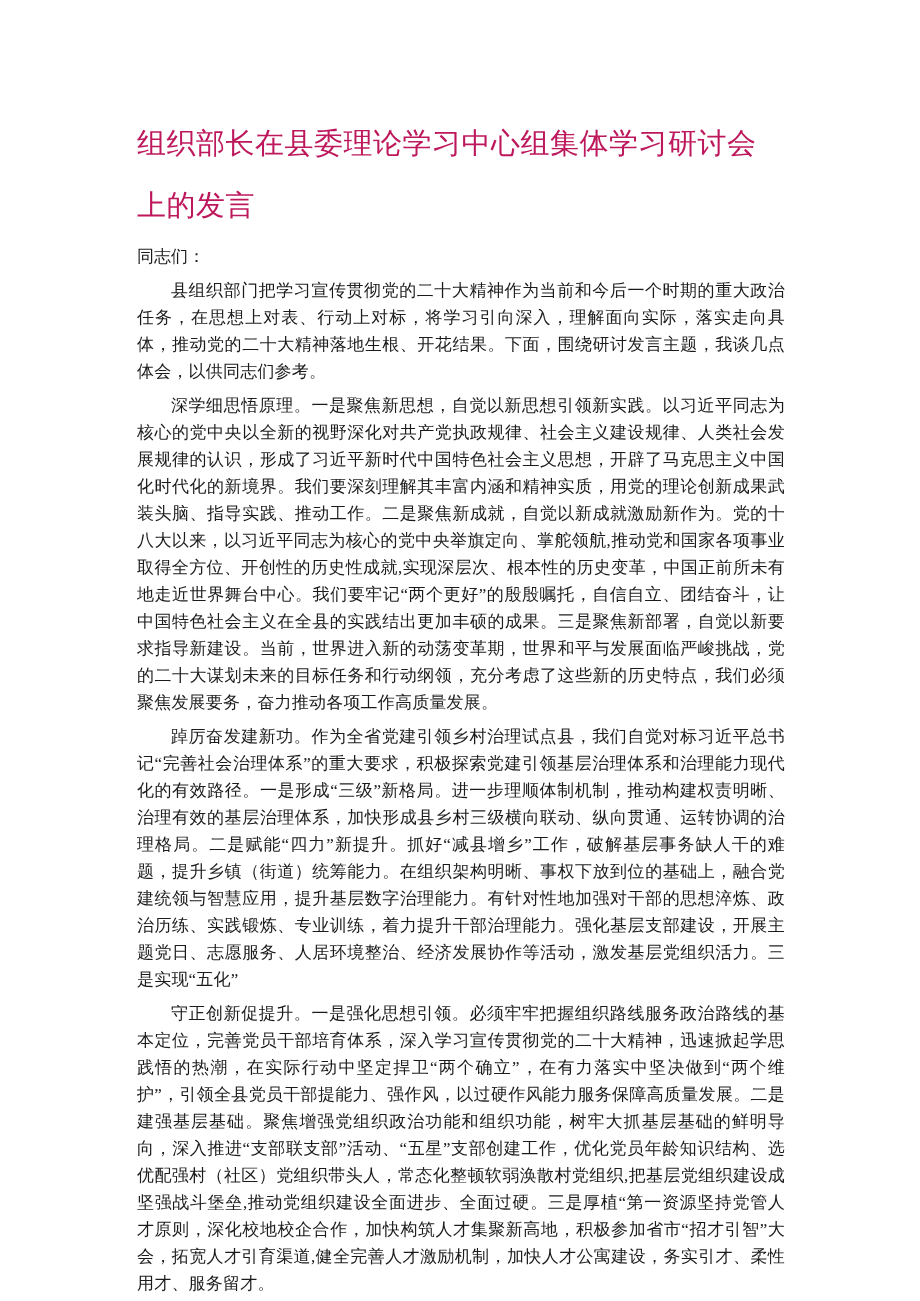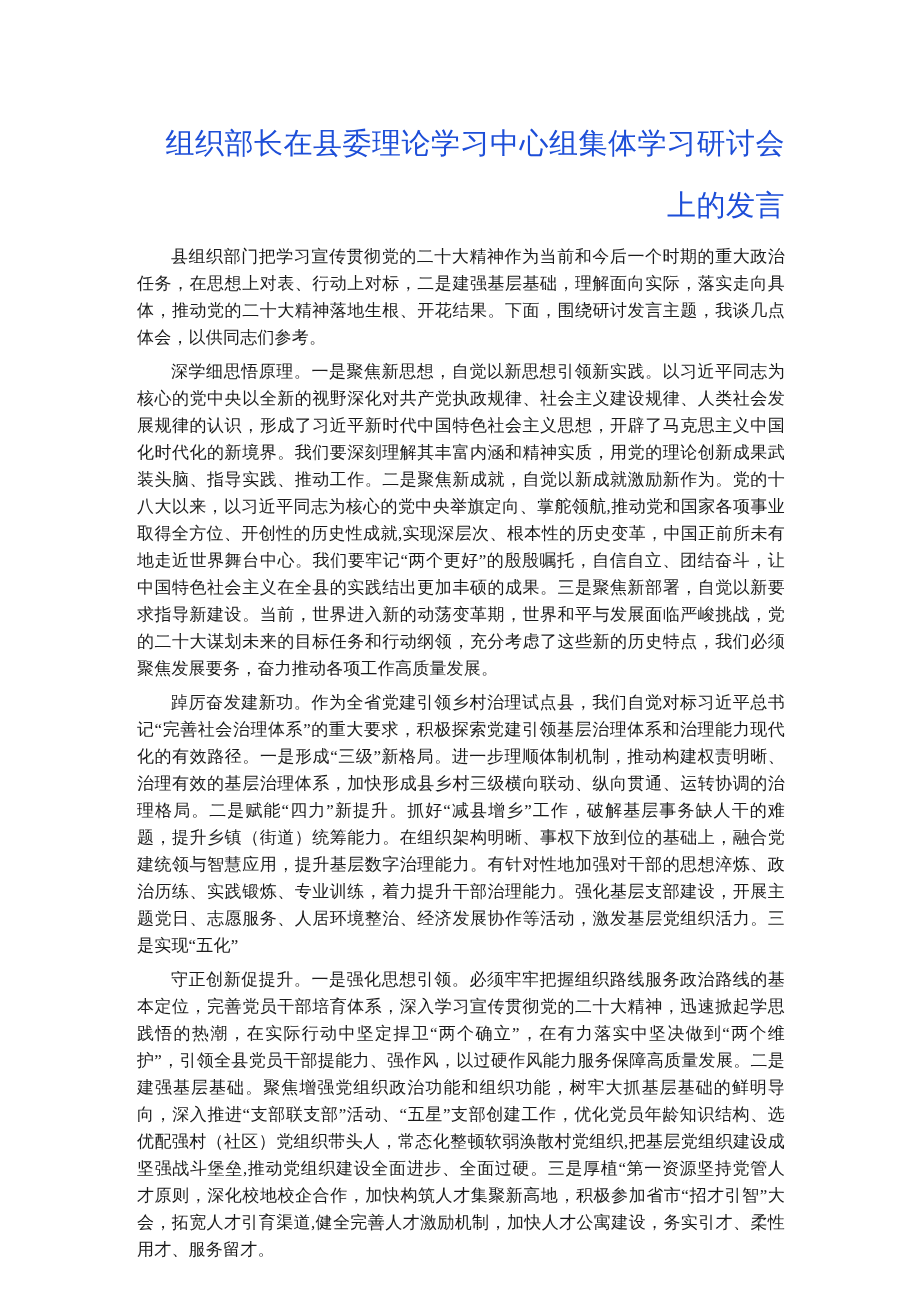--- a/index.html
+++ b/index.html
@@ -15,22 +15,22 @@
     background: #ffffff;
     color: #1b1b1b;
     padding: 112px 135px 0 137px;
     overflow: hidden;
   }
   .doc-title {
     font-size: 29px;
     line-height: 62px;
     font-weight: normal;
     letter-spacing: 0.5px;
-    color: #1d4ed8;
-    text-align: right;
+    color: #be185d;
+    text-align: left;
   }
   .salutation {
     margin-top: 7px;
     font-size: 17px;
     line-height: 27px;
   }
   .body-text p {
     font-size: 17px;
     line-height: 27px;
     text-align: justify;
@@ -39,20 +39,21 @@
     letter-spacing: 0.2px;
     word-break: break-all;
   }
 </style>
 </head>
 <body>
 
 <div class="page">
   <h1 class="doc-title">组织部长在县委理论学习中心组集体学习研讨会上的发言</h1>
 
+  <div class="salutation">同志们：</div>
 
   <div class="body-text">
-    <p>县组织部门把学习宣传贯彻党的二十大精神作为当前和今后一个时期的重大政治任务，在思想上对表、行动上对标，二是建强基层基础，理解面向实际，落实走向具体，推动党的二十大精神落地生根、开花结果。下面，围绕研讨发言主题，我谈几点体会，以供同志们参考。</p>
+    <p>县组织部门把学习宣传贯彻党的二十大精神作为当前和今后一个时期的重大政治任务，在思想上对表、行动上对标，将学习引向深入，理解面向实际，落实走向具体，推动党的二十大精神落地生根、开花结果。下面，围绕研讨发言主题，我谈几点体会，以供同志们参考。</p>
     <p>深学细思悟原理。一是聚焦新思想，自觉以新思想引领新实践。以习近平同志为核心的党中央以全新的视野深化对共产党执政规律、社会主义建设规律、人类社会发展规律的认识，形成了习近平新时代中国特色社会主义思想，开辟了马克思主义中国化时代化的新境界。我们要深刻理解其丰富内涵和精神实质，用党的理论创新成果武装头脑、指导实践、推动工作。二是聚焦新成就，自觉以新成就激励新作为。党的十八大以来，以习近平同志为核心的党中央举旗定向、掌舵领航,推动党和国家各项事业取得全方位、开创性的历史性成就,实现深层次、根本性的历史变革，中国正前所未有地走近世界舞台中心。我们要牢记“两个更好”的殷殷嘱托，自信自立、团结奋斗，让中国特色社会主义在全县的实践结出更加丰硕的成果。三是聚焦新部署，自觉以新要求指导新建设。当前，世界进入新的动荡变革期，世界和平与发展面临严峻挑战，党的二十大谋划未来的目标任务和行动纲领，充分考虑了这些新的历史特点，我们必须聚焦发展要务，奋力推动各项工作高质量发展。</p>
     <p>踔厉奋发建新功。作为全省党建引领乡村治理试点县，我们自觉对标习近平总书记“完善社会治理体系”的重大要求，积极探索党建引领基层治理体系和治理能力现代化的有效路径。一是形成“三级”新格局。进一步理顺体制机制，推动构建权责明晰、治理有效的基层治理体系，加快形成县乡村三级横向联动、纵向贯通、运转协调的治理格局。二是赋能“四力”新提升。抓好“减县增乡”工作，破解基层事务缺人干的难题，提升乡镇（街道）统筹能力。在组织架构明晰、事权下放到位的基础上，融合党建统领与智慧应用，提升基层数字治理能力。有针对性地加强对干部的思想淬炼、政治历练、实践锻炼、专业训练，着力提升干部治理能力。强化基层支部建设，开展主题党日、志愿服务、人居环境整治、经济发展协作等活动，激发基层党组织活力。三是实现“五化”</p>
     <p>守正创新促提升。一是强化思想引领。必须牢牢把握组织路线服务政治路线的基本定位，完善党员干部培育体系，深入学习宣传贯彻党的二十大精神，迅速掀起学思践悟的热潮，在实际行动中坚定捍卫“两个确立”，在有力落实中坚决做到“两个维护”，引领全县党员干部提能力、强作风，以过硬作风能力服务保障高质量发展。二是建强基层基础。聚焦增强党组织政治功能和组织功能，树牢大抓基层基础的鲜明导向，深入推进“支部联支部”活动、“五星”支部创建工作，优化党员年龄知识结构、选优配强村（社区）党组织带头人，常态化整顿软弱涣散村党组织,把基层党组织建设成坚强战斗堡垒,推动党组织建设全面进步、全面过硬。三是厚植“第一资源坚持党管人才原则，深化校地校企合作，加快构筑人才集聚新高地，积极参加省市“招才引智”大会，拓宽人才引育渠道,健全完善人才激励机制，加快人才公寓建设，务实引才、柔性用才、服务留才。</p>
   </div>
 </div>
 
 </body></html>

